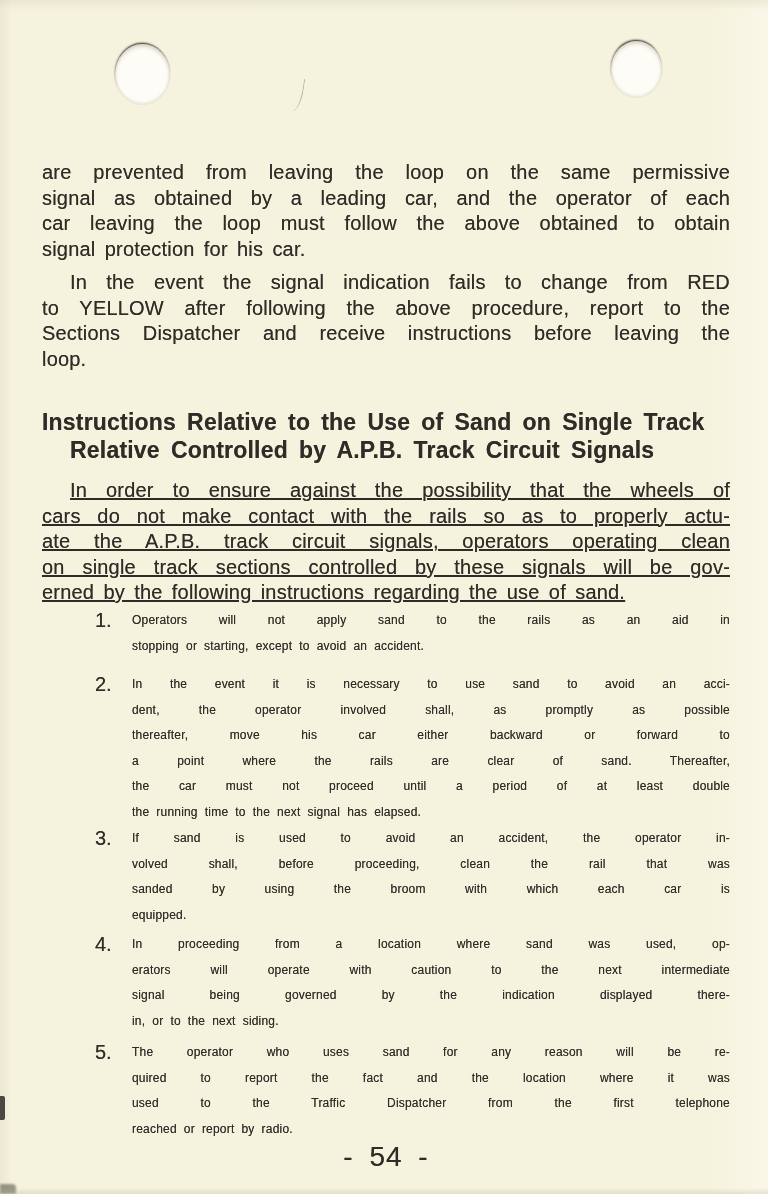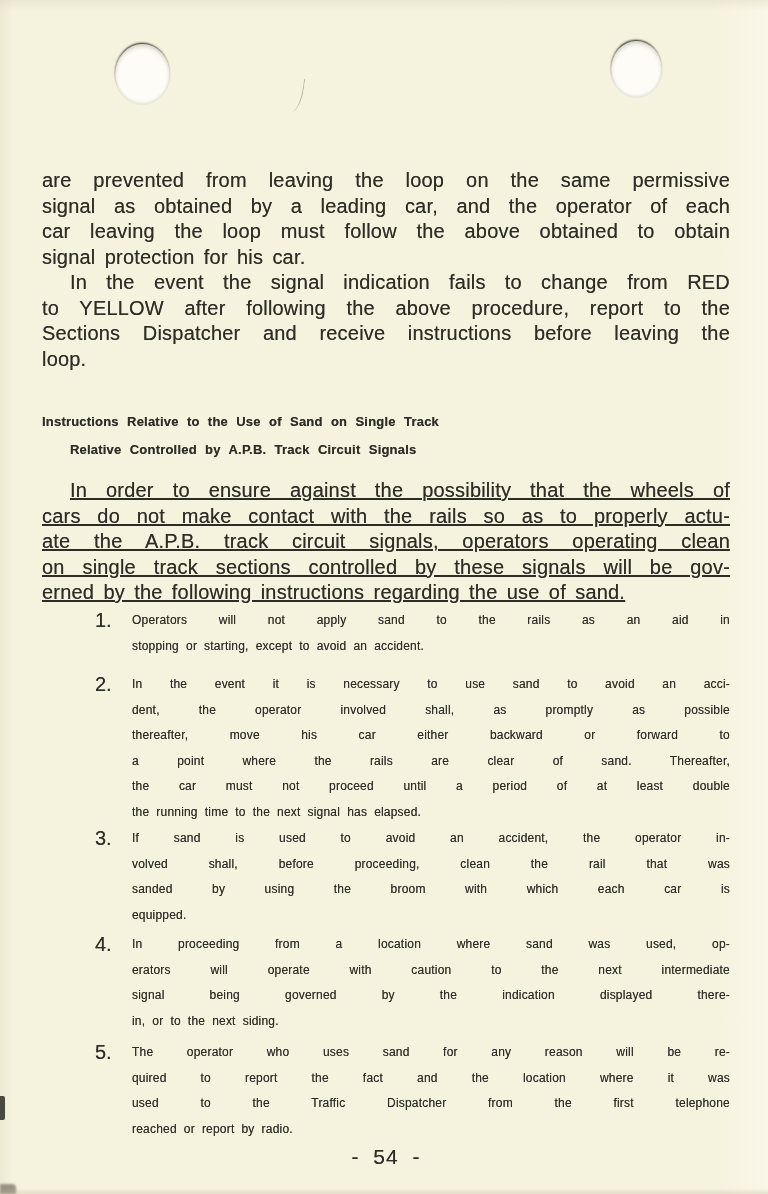--- a/index.html
+++ b/index.html
@@ -56,27 +56,27 @@
     position: absolute;
     left: 42px; width: 688px;
     font-size: 20px; line-height: 25.5px;
     letter-spacing: 0.2px; word-spacing: 3.5px;
     text-shadow: 0 0 0.5px rgba(45,44,39,0.65);
   }
   .tline { text-align: justify; text-align-last: justify; }
   .tline.last { text-align-last: left; }
   .indent .tline:first-child { text-indent: 28px; }
 
-  .p1 { top: 168px; }
+  .p1 { top: 160px; }
   .p2 { top: 270px; }
 
   .heading {
     top: 408px;
     font-weight: bold;
-    font-size: 13px; line-height: 28px;
+    font-size: 23px; line-height: 28px;
     word-spacing: 4.5px;
   }
   .heading .tline { text-align: left; text-align-last: auto; }
   .heading .tline.last { padding-left: 28px; }
 
   .intro { top: 478px; text-decoration: underline; }
 
   .item { position: absolute; left: 42px; width: 688px; }
   .item .num {
     position: absolute; left: 53px; top: 0;
@@ -91,21 +91,21 @@
   }
   .i1 { top: 608px; }
   .i2 { top: 672px; }
   .i3 { top: 826px; }
   .i4 { top: 932px; }
   .i5 { top: 1040px; }
 
   .pageno {
     position: absolute; left: 42px; top: 1144px; width: 688px;
     text-align: center;
-    font-size: 21px; line-height: 26px;
+    font-size: 28px; line-height: 26px;
     word-spacing: 7px; letter-spacing: 1px;
     text-shadow: 0 0 0.5px rgba(45,44,39,0.65);
   }
 </style>
 </head>
 <body>
 
 <div class="page">
 
   <div class="hole hole-left"></div>

